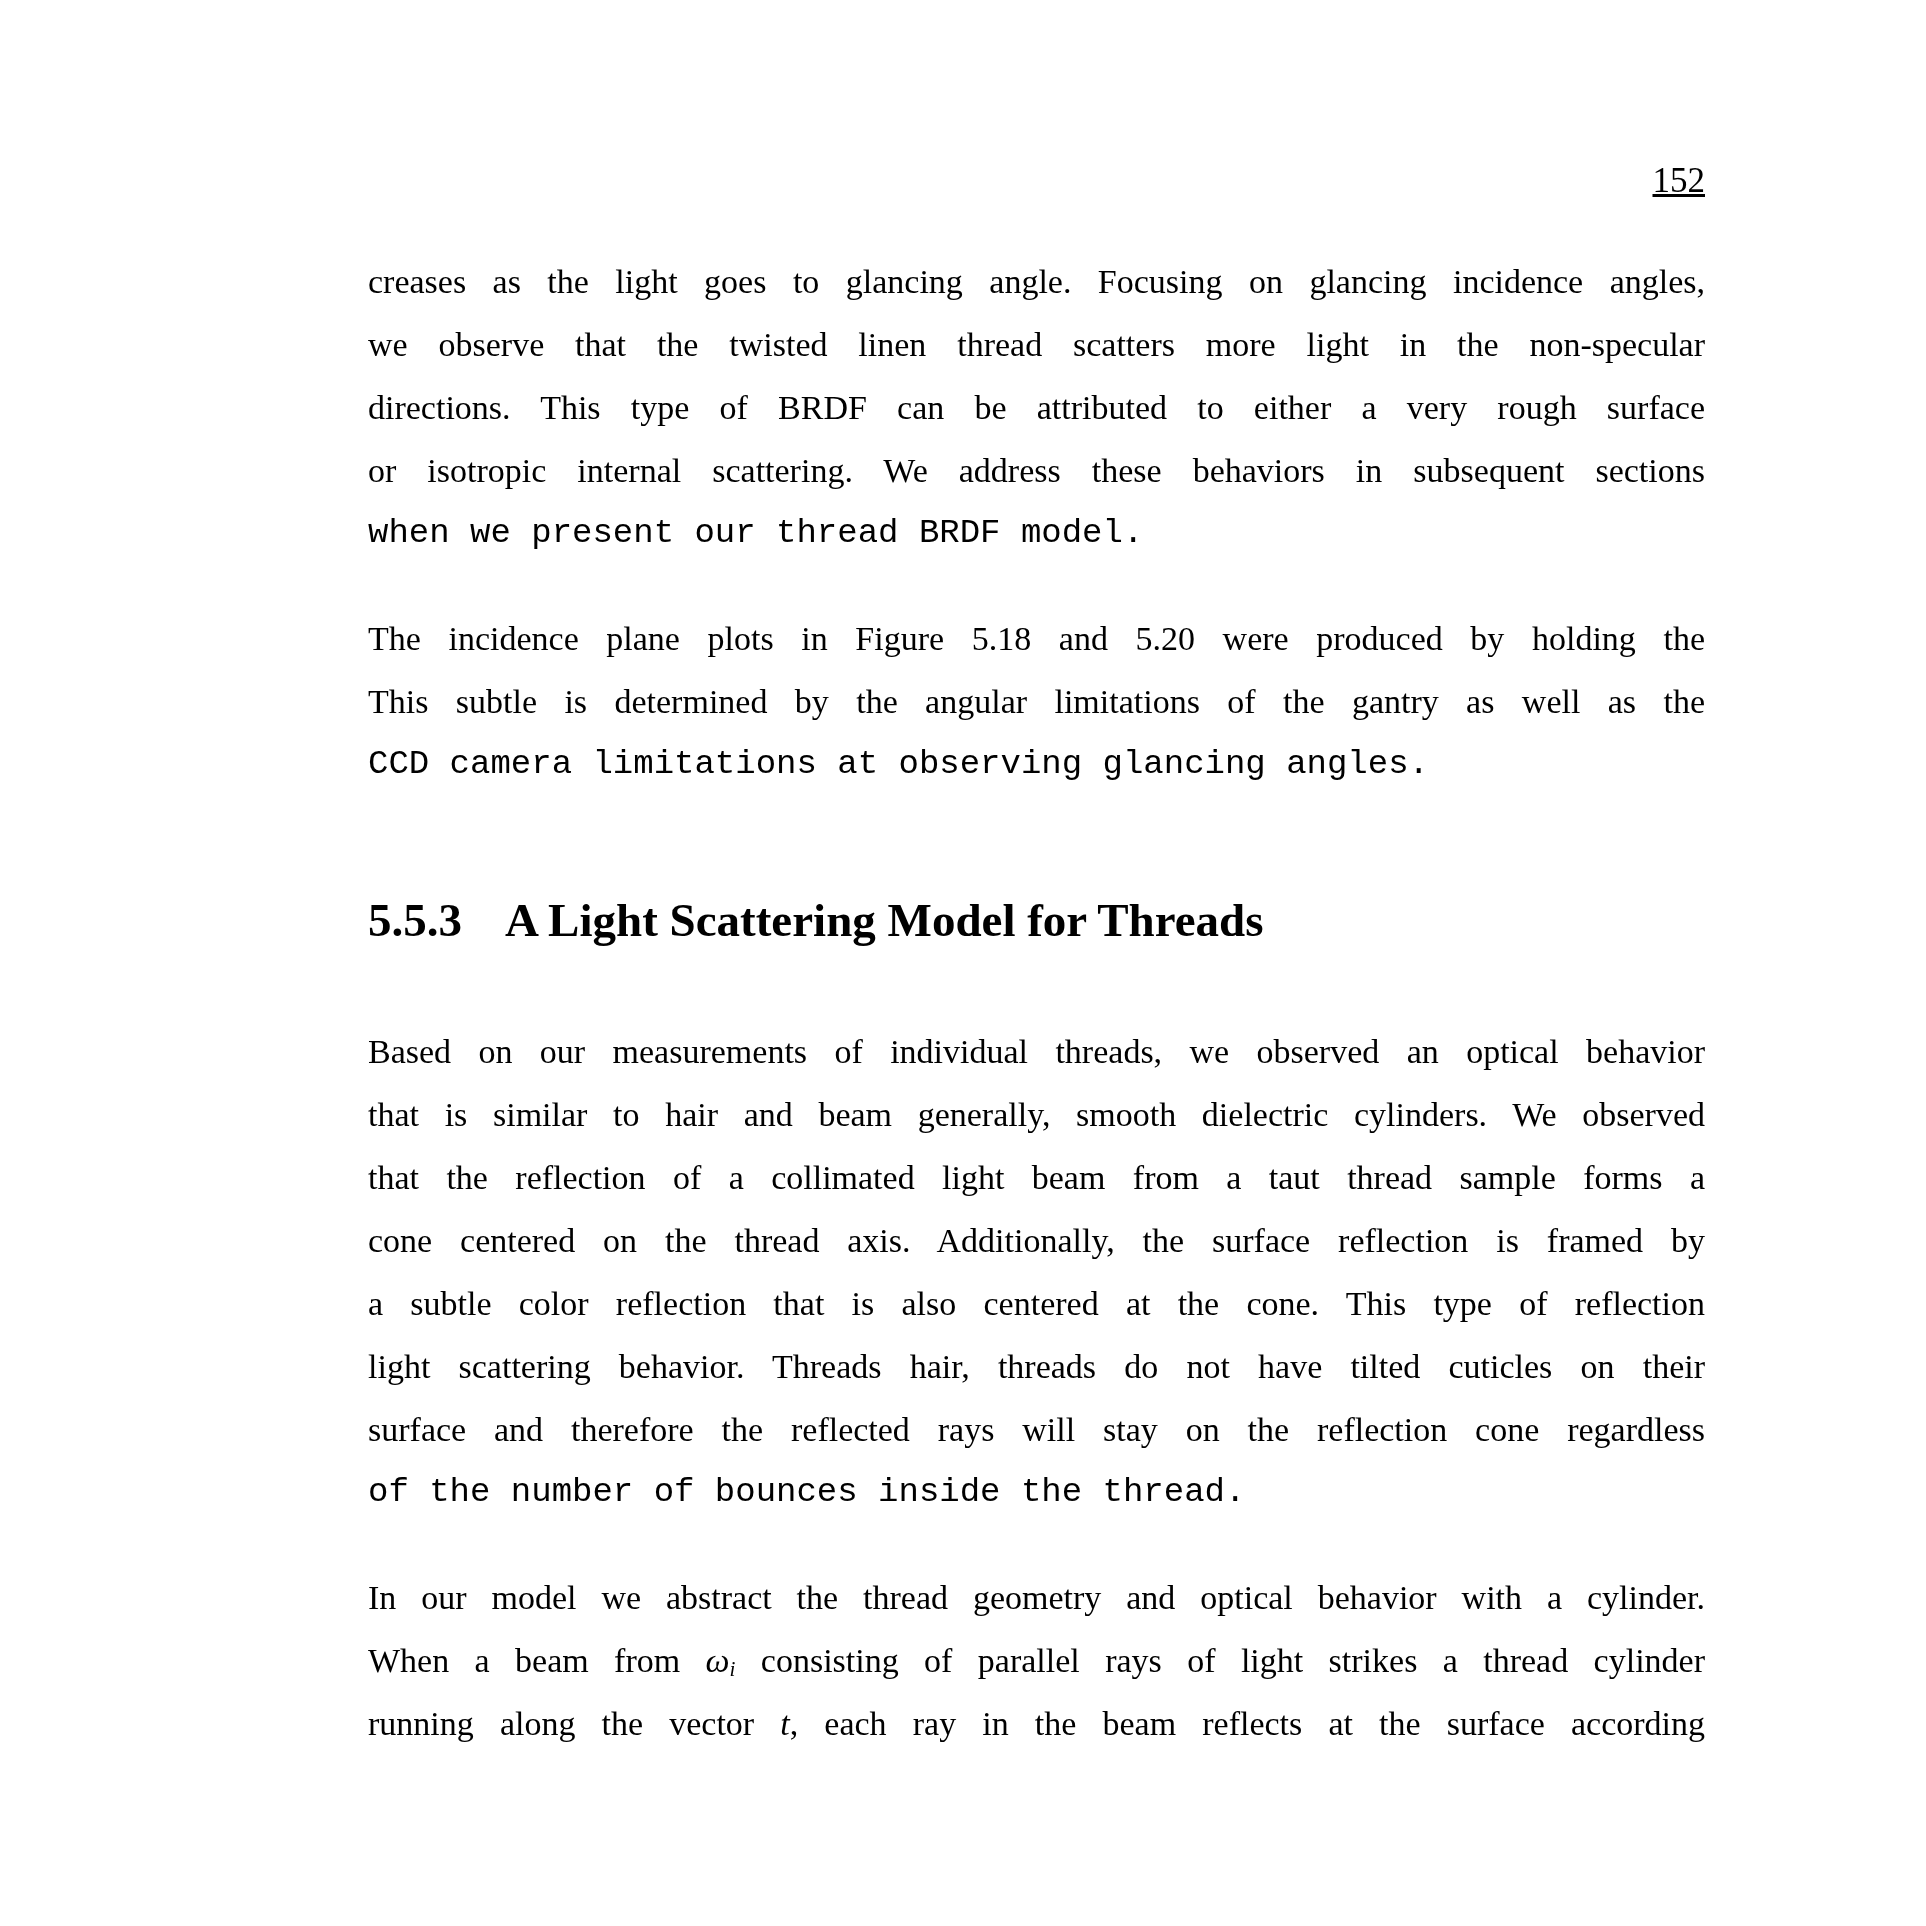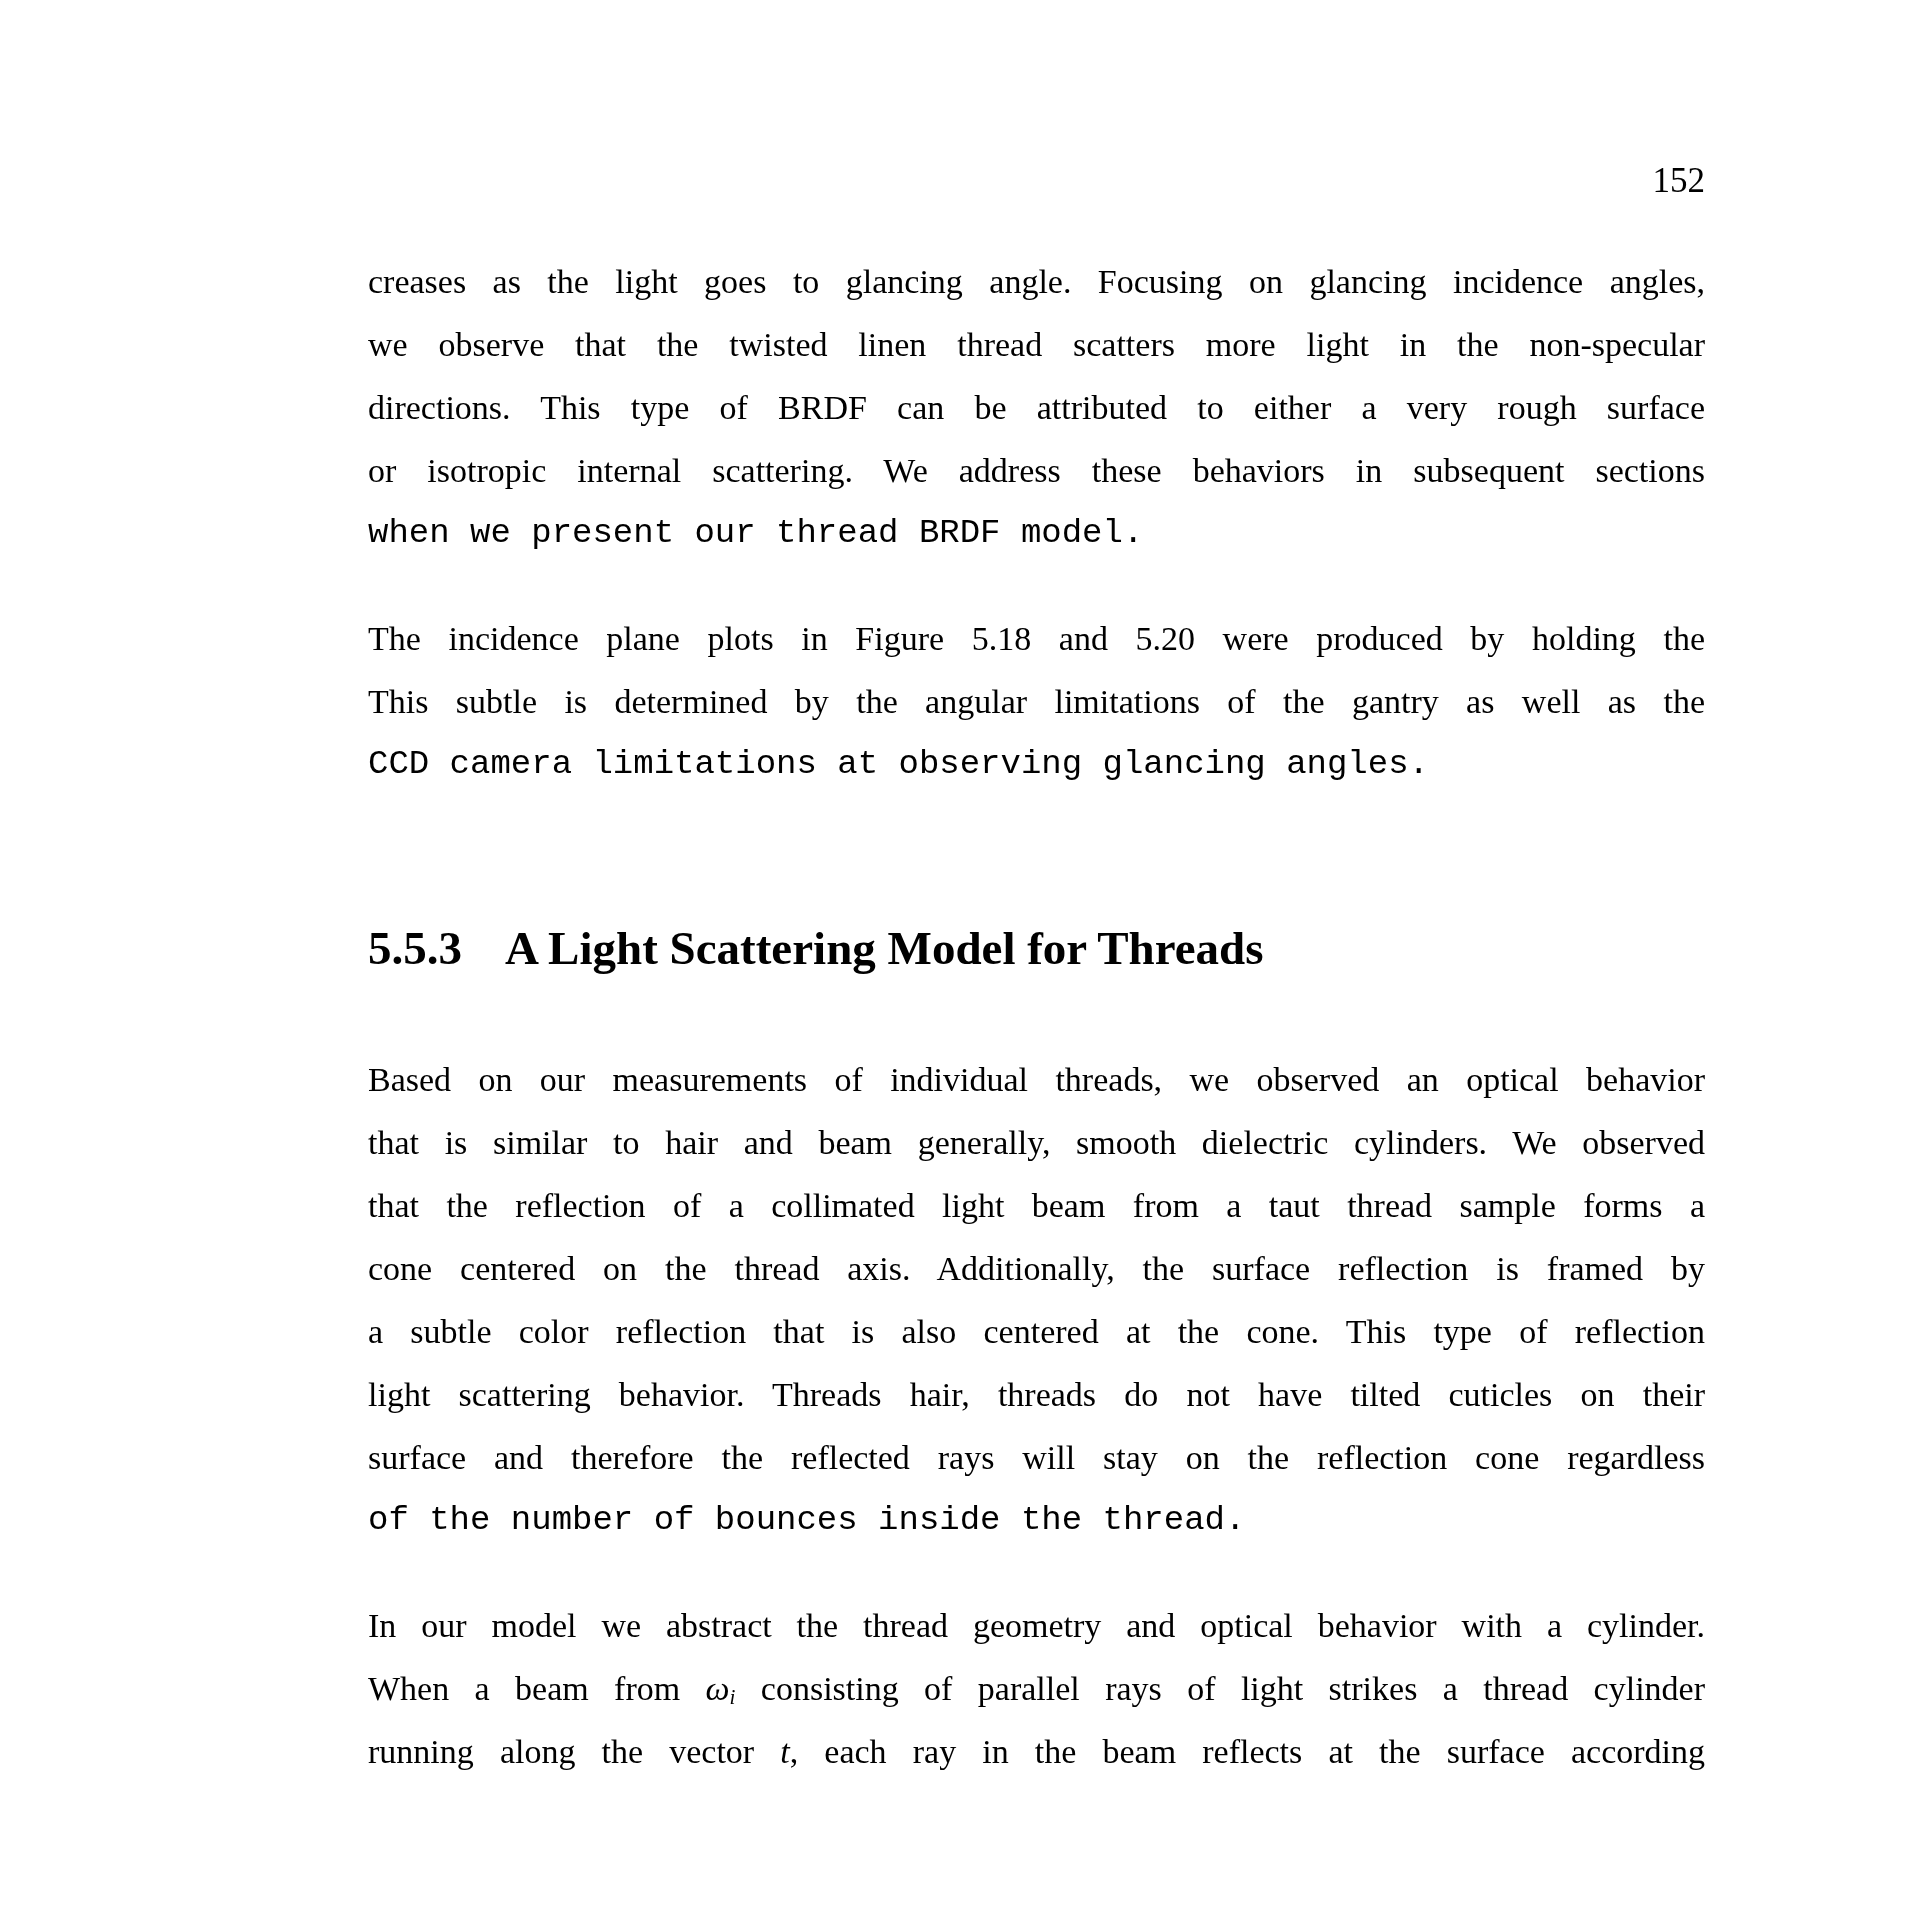--- a/index.html
+++ b/index.html
@@ -16,20 +16,21 @@
     -webkit-font-smoothing: antialiased;
   }
   .page-number {
     position: absolute;
     left: 368px;
     top: 154px;
     width: 1337px;
     text-align: right;
     font-size: 35px;
     line-height: 54px;
+    text-decoration: underline;
   }
   .text-block {
     position: absolute;
     left: 368px;
     top: 250px;
     width: 1337px;
     overflow: hidden;
     font-size: 34px;
     line-height: 63px;
   }
@@ -40,21 +41,21 @@
     text-align-last: justify;
     white-space: normal;
     hyphens: none;
   }
   .line.endline {
     text-align: left;
     text-align-last: left;
     font-family: Liberation Mono, monospace;
   }
   .heading {
-    margin-top: 120px;
+    margin-top: 92px;
     margin-bottom: 67px;
     font-size: 47px;
     line-height: 65px;
     font-weight: bold;
     white-space: nowrap;
   }
   .heading .hnum { margin-right: 43px; }
   sup, sub {
     font-size: 62%;
     line-height: 0;

